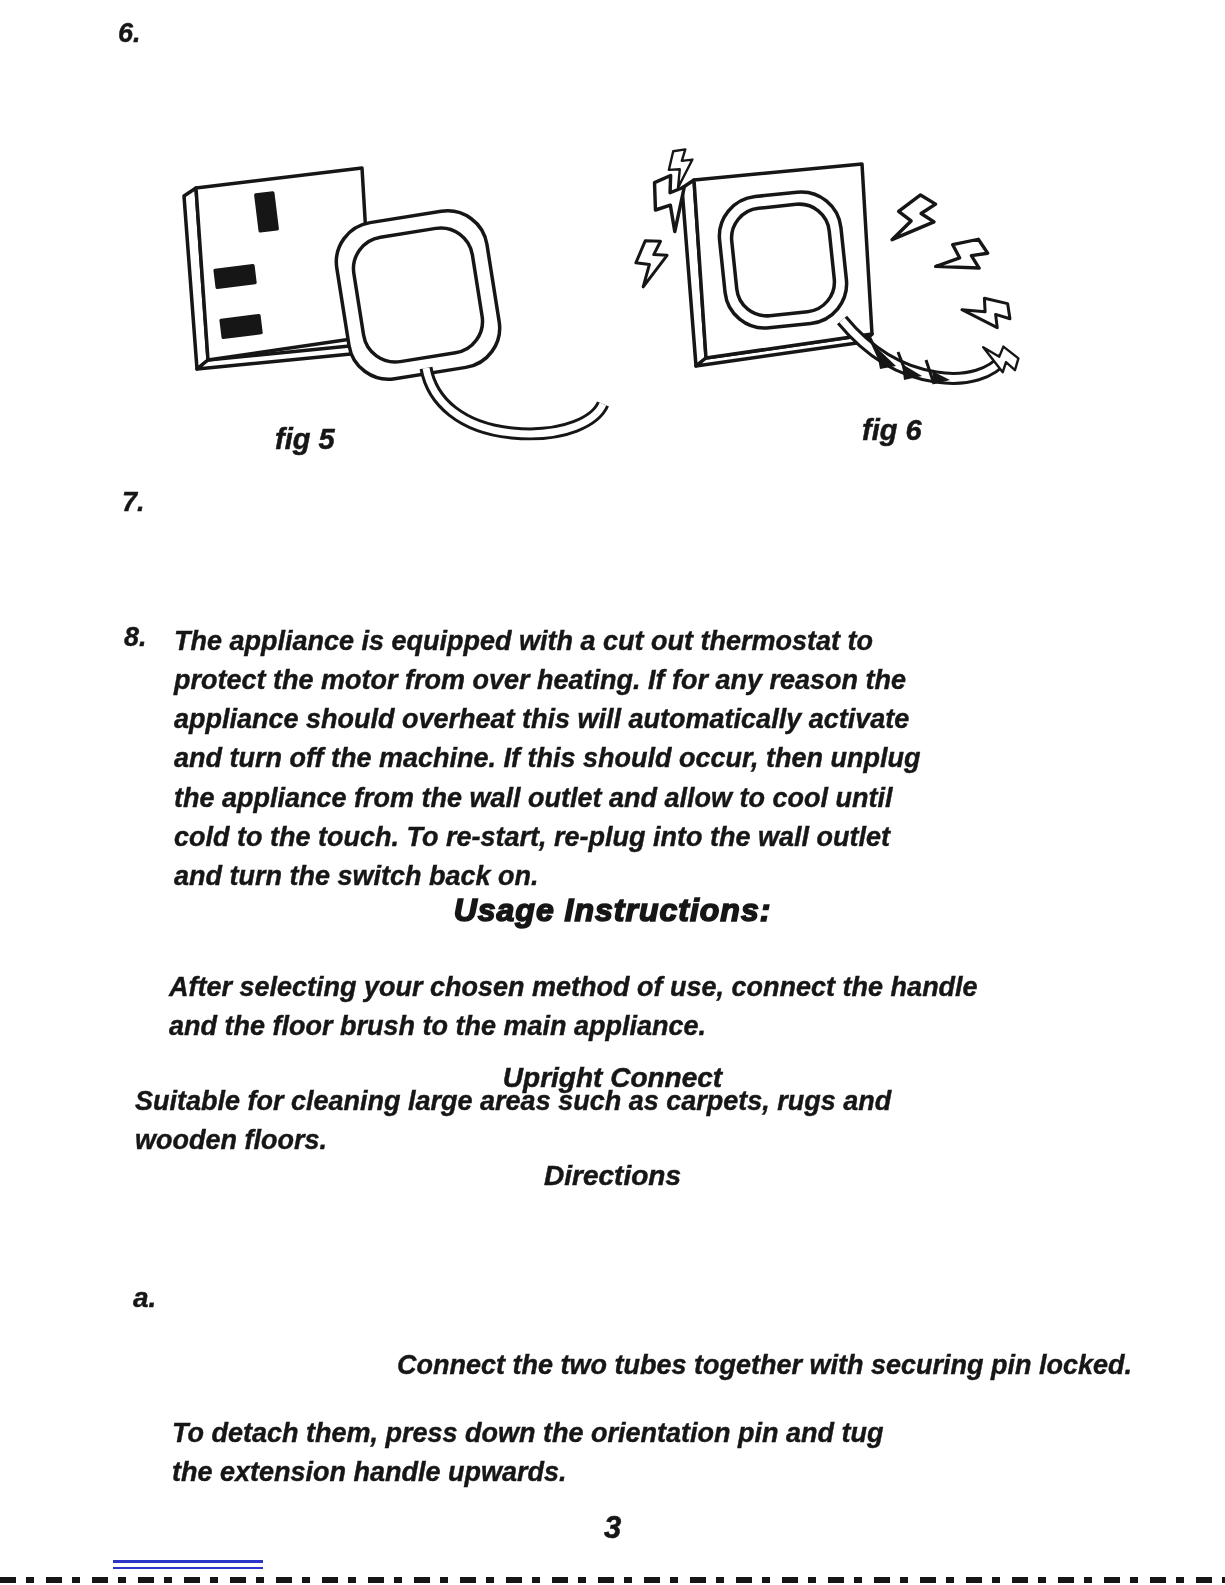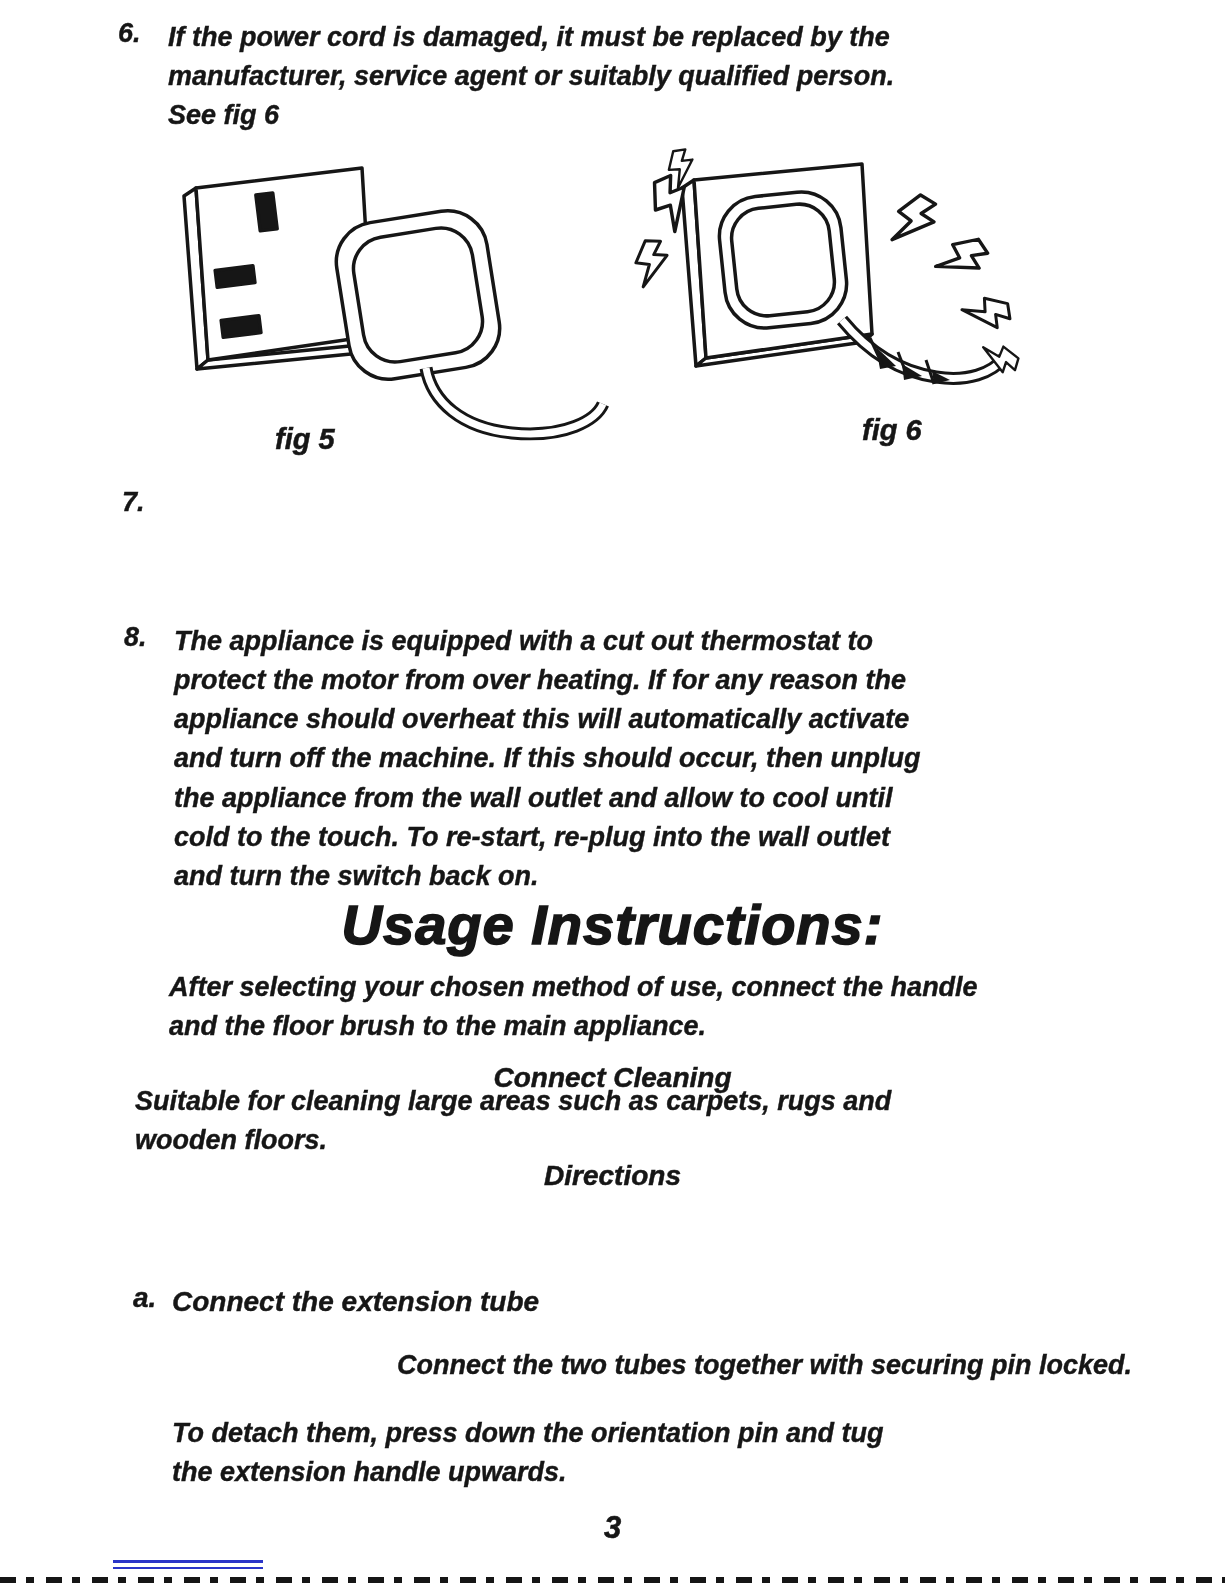--- a/index.html
+++ b/index.html
@@ -9,21 +9,21 @@
     font-family:"Liberation Sans", sans-serif;
     font-weight:bold; font-style:italic; color:#161616;
   }
   .abs { position:absolute; }
   .txt { white-space:pre-line; font-size:27px; line-height:1.45; -webkit-text-stroke:0.4px #161616; }
   .list-item { display:flex; }
   .list-item .num { width:50px; flex:0 0 50px; font-size:27px; -webkit-text-stroke:0.4px #161616; }
   .figure { position:absolute; }
   .fig-caption { position:absolute; font-size:29px; -webkit-text-stroke:0.5px #161616; }
   .heading {
-    width:100%; text-align:center; font-size:56px; letter-spacing:1px;
+    width:100%; text-align:center; font-size:32px; letter-spacing:1px;
     -webkit-text-stroke:1.6px #161616;
   }
   .subhead { width:100%; text-align:center; font-size:28px; -webkit-text-stroke:0.5px #161616; }
   .step { display:flex; }
   .step .num { width:39px; flex:0 0 39px; font-size:28px; -webkit-text-stroke:0.4px #161616; }
   .step .txt { font-size:28px; }
   .page-number { width:100%; text-align:center; font-size:31px; -webkit-text-stroke:0.6px #161616; }
   .blue-artifact {
     left:113px; top:1560px; width:150px; height:9px;
     border-top:3px solid #2b35c8; border-bottom:2px solid #2b35c8;
@@ -32,23 +32,20 @@
     left:0; bottom:2px; width:100%; height:6px;
     background:repeating-linear-gradient(90deg,#161616 0 16px,transparent 16px 26px,#161616 26px 34px,transparent 34px 46px);
   }
   svg { display:block; }
 </style>
 </head>
 <body>
 
 <div class="abs list-item" style="left:118px; top:18px; width:960px;">
   <span class="num">6.</span>
-  <span class="txt">If the power cord is damaged, it must be replaced by the
-manufacturer, service agent or suitably qualified person.
-See fig 6</span>
 </div>
 
 <div class="figure" style="left:170px; top:148px; width:440px; height:330px;">
   <svg viewBox="0 0 440 300" width="440" height="300">
     <g stroke="#161616" stroke-width="3.5" fill="#ffffff" stroke-linejoin="round">
       <g>
         <polygon points="14,48 26,40 38,212 27,221"></polygon>
         <polygon points="27,221 38,212 200,196 191,205"></polygon>
         <polygon points="26,40 192,20 202,188 38,212"></polygon>
         <rect x="88" y="46" width="17" height="36" fill="#161616" transform="rotate(-7 96 64)"></rect>
@@ -122,30 +119,29 @@
 the appliance from the wall outlet and allow to cool until
 cold to the touch. To re-start, re-plug into the wall outlet
 and turn the switch back on.</span>
 </div>
 
 <div class="abs heading" style="left:0; top:892px;">Usage Instructions:</div>
 
 <div class="abs txt" style="left:133px; top:968px; width:1020px;margin-left:36px;">After selecting your chosen method of use, connect the handle
 and the floor brush to the main appliance.</div>
 
-<div class="abs subhead" style="left:0; top:1062px;">Connect Cleaning</div>
+<div class="abs subhead" style="left:0; top:1062px;">Upright Connect</div>
 
 <div class="abs txt" style="left:135px; top:1082px; width:980px;">Suitable for cleaning large areas such as carpets, rugs and
 wooden floors.</div>
 
 <div class="abs subhead" style="left:0; top:1160px;">Directions</div>
 
 <div class="abs step" style="left:133px; top:1282px; width:900px;">
   <span class="num">a.</span>
-  <span class="txt">Connect the extension tube</span>
 </div>
 
 <div class="abs txt" style="left:172px; top:1346px; width:960px;text-align:right;">Connect the two tubes together with securing pin locked.</div>
 
 <div class="abs txt" style="left:172px; top:1414px; width:920px;">To detach them, press down the orientation pin and tug
 the extension handle upwards.</div>
 
 <div class="abs page-number" style="left:0; top:1510px;">3</div>
 
 <div class="abs blue-artifact"></div>

